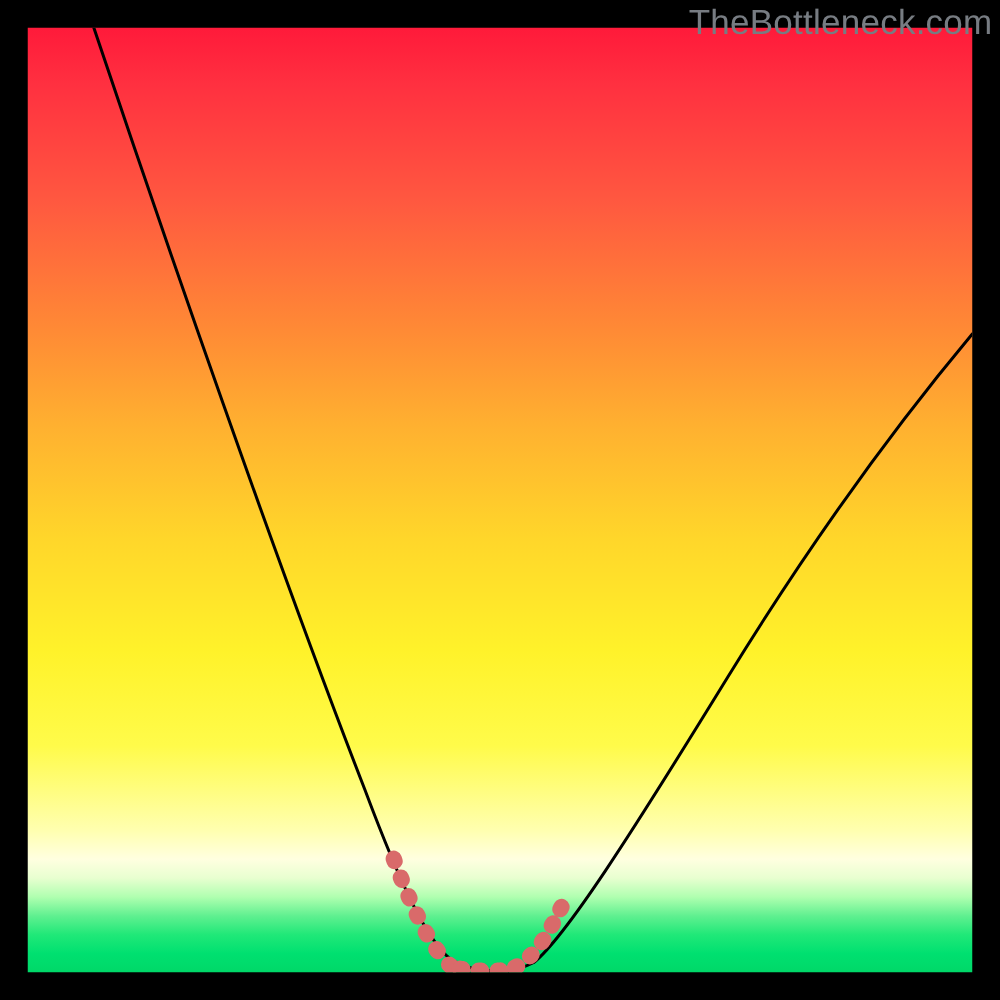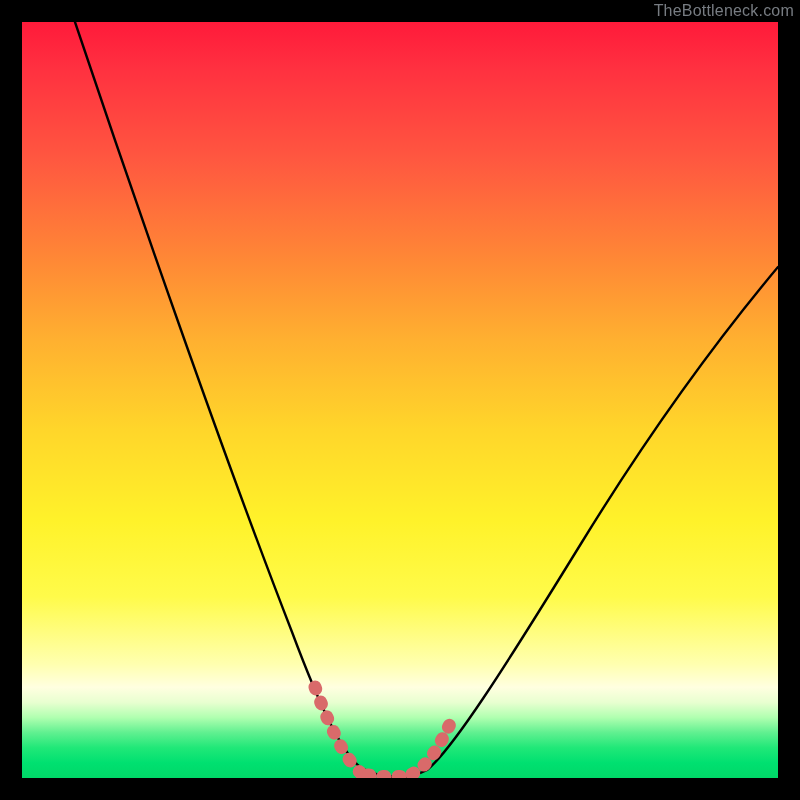--- a/index.html
+++ b/index.html
@@ -57,21 +57,21 @@
     left: 0;
     top: 0;
     width: 756px;
     height: 756px;
   }
   .watermark {
     position: absolute;
     top: 2px;
     right: 6px;
     font-family: Arial, Helvetica, sans-serif;
-    font-size: 16px;
+    font-size: 28px;
     font-weight: 500;
     color: #777c82;
     letter-spacing: 0.2px;
   }
 </style>
 </head>
 <body>
 
 <div class="frame">
 

